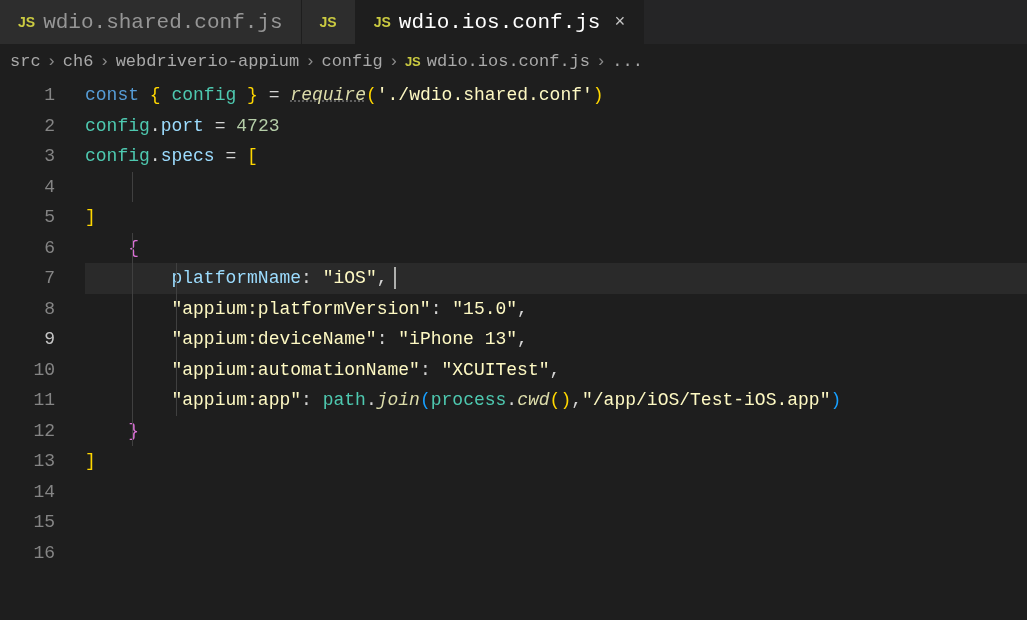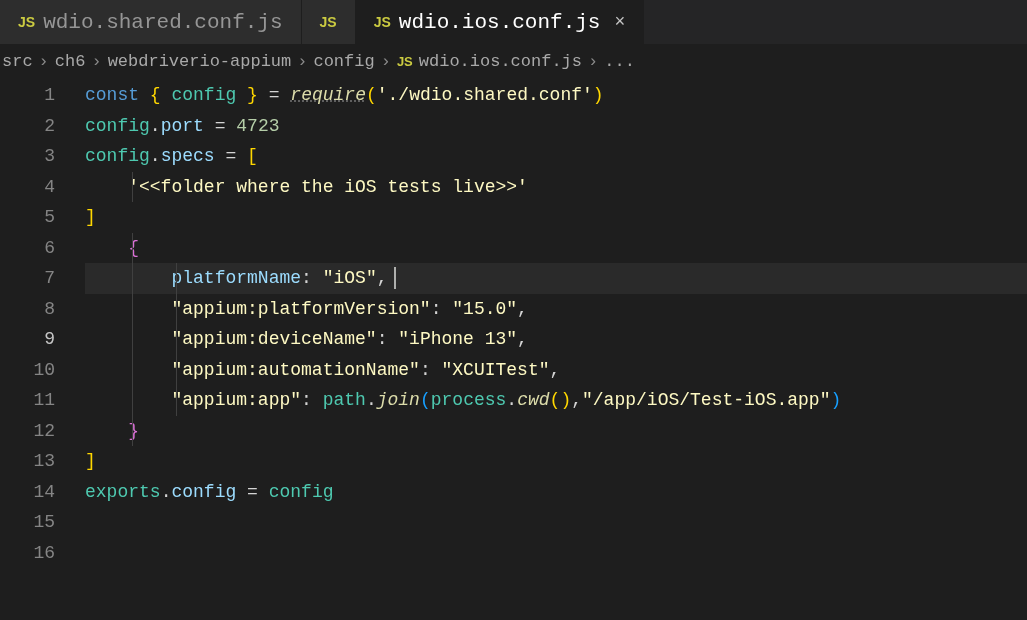--- a/index.html
+++ b/index.html
@@ -44,21 +44,21 @@
     color: #ffffff;
   }
   .tab .close {
     color: #c5c5c5;
     font-size: 18px;
     margin-left: 6px;
   }
   .breadcrumb {
     display: flex;
     align-items: center;
-    padding: 6px 2px;
+    padding: 6px 10px;
     font-size: 17px;
     color: #a9a9a9;
     gap: 6px;
     height: 34px;
   }
   .breadcrumb .sep {
     color: #8a8a8a;
   }
   .breadcrumb .js-icon {
     color: #cbcb41;
@@ -176,25 +176,24 @@
     <div class="ln">13</div>
     <div class="ln">14</div>
     <div class="ln">15</div>
     <div class="ln">16</div>
   </div>
 
   <div class="code">
     <div class="line"><span class="kw">const</span> <span class="bracket1">{</span> <span class="obj">config</span> <span class="bracket1">}</span> <span class="op">=</span> <span class="fn" style="text-decoration: underline dotted #666;">require</span><span class="bracket1">(</span><span class="str">'./wdio.shared.conf'</span><span class="bracket1">)</span></div>
     <div class="line"><span class="obj">config</span><span class="pun">.</span><span class="prop">port</span> <span class="op">=</span> <span class="num">4723</span></div>
     <div class="line"><span class="obj">config</span><span class="pun">.</span><span class="prop">specs</span> <span class="op">=</span> <span class="bracket1">[</span></div>
-    <div class="line"><span class="indent-guide" style="left:47px;"></span>    <span class="str">'&lt;&lt;folder where the iOS tests live&gt;&gt;'</span></div>
+    <div class="line"><span class="indent-guide" style="left:47px;"></span>    </div>
     <div class="line"><span class="bracket1">]</span></div>
     <div class="line"><span class="indent-guide" style="left:47px;"></span>    <span class="bracket2">{</span></div>
     <div class="line hl"><span class="indent-guide" style="left:47px;"></span><span class="indent-guide" style="left:91px;"></span>        <span class="prop">platformName</span><span class="pun">:</span> <span class="str">"iOS"</span><span class="pun">,</span><span class="cursor"></span></div>
     <div class="line"><span class="indent-guide" style="left:47px;"></span><span class="indent-guide" style="left:91px;"></span>        <span class="str">"appium:platformVersion"</span><span class="pun">:</span> <span class="str">"15.0"</span><span class="pun">,</span></div>
     <div class="line"><span class="indent-guide" style="left:47px;"></span><span class="indent-guide" style="left:91px;"></span>        <span class="str">"appium:deviceName"</span><span class="pun">:</span> <span class="str">"iPhone 13"</span><span class="pun">,</span></div>
     <div class="line"><span class="indent-guide" style="left:47px;"></span><span class="indent-guide" style="left:91px;"></span>        <span class="str">"appium:automationName"</span><span class="pun">:</span> <span class="str">"XCUITest"</span><span class="pun">,</span></div>
     <div class="line"><span class="indent-guide" style="left:47px;"></span><span class="indent-guide" style="left:91px;"></span>        <span class="str">"appium:app"</span><span class="pun">:</span> <span class="obj">path</span><span class="pun">.</span><span class="fn">join</span><span class="bracket3">(</span><span class="obj">process</span><span class="pun">.</span><span class="fn">cwd</span><span class="bracket1">(</span><span class="bracket1">)</span><span class="pun">,</span><span class="str">"/app/iOS/Test-iOS.app"</span><span class="bracket3">)</span></div>
     <div class="line"><span class="indent-guide" style="left:47px;"></span>    <span class="bracket2">}</span></div>
     <div class="line"><span class="bracket1">]</span></div>
-    <div class="line"><span class="obj">exports</span><span class="pun">.</span><span class="prop">config</span> <span class="op">=</span> <span class="obj">config</span></div>
   </div>
 </div>
 
 </body></html>

